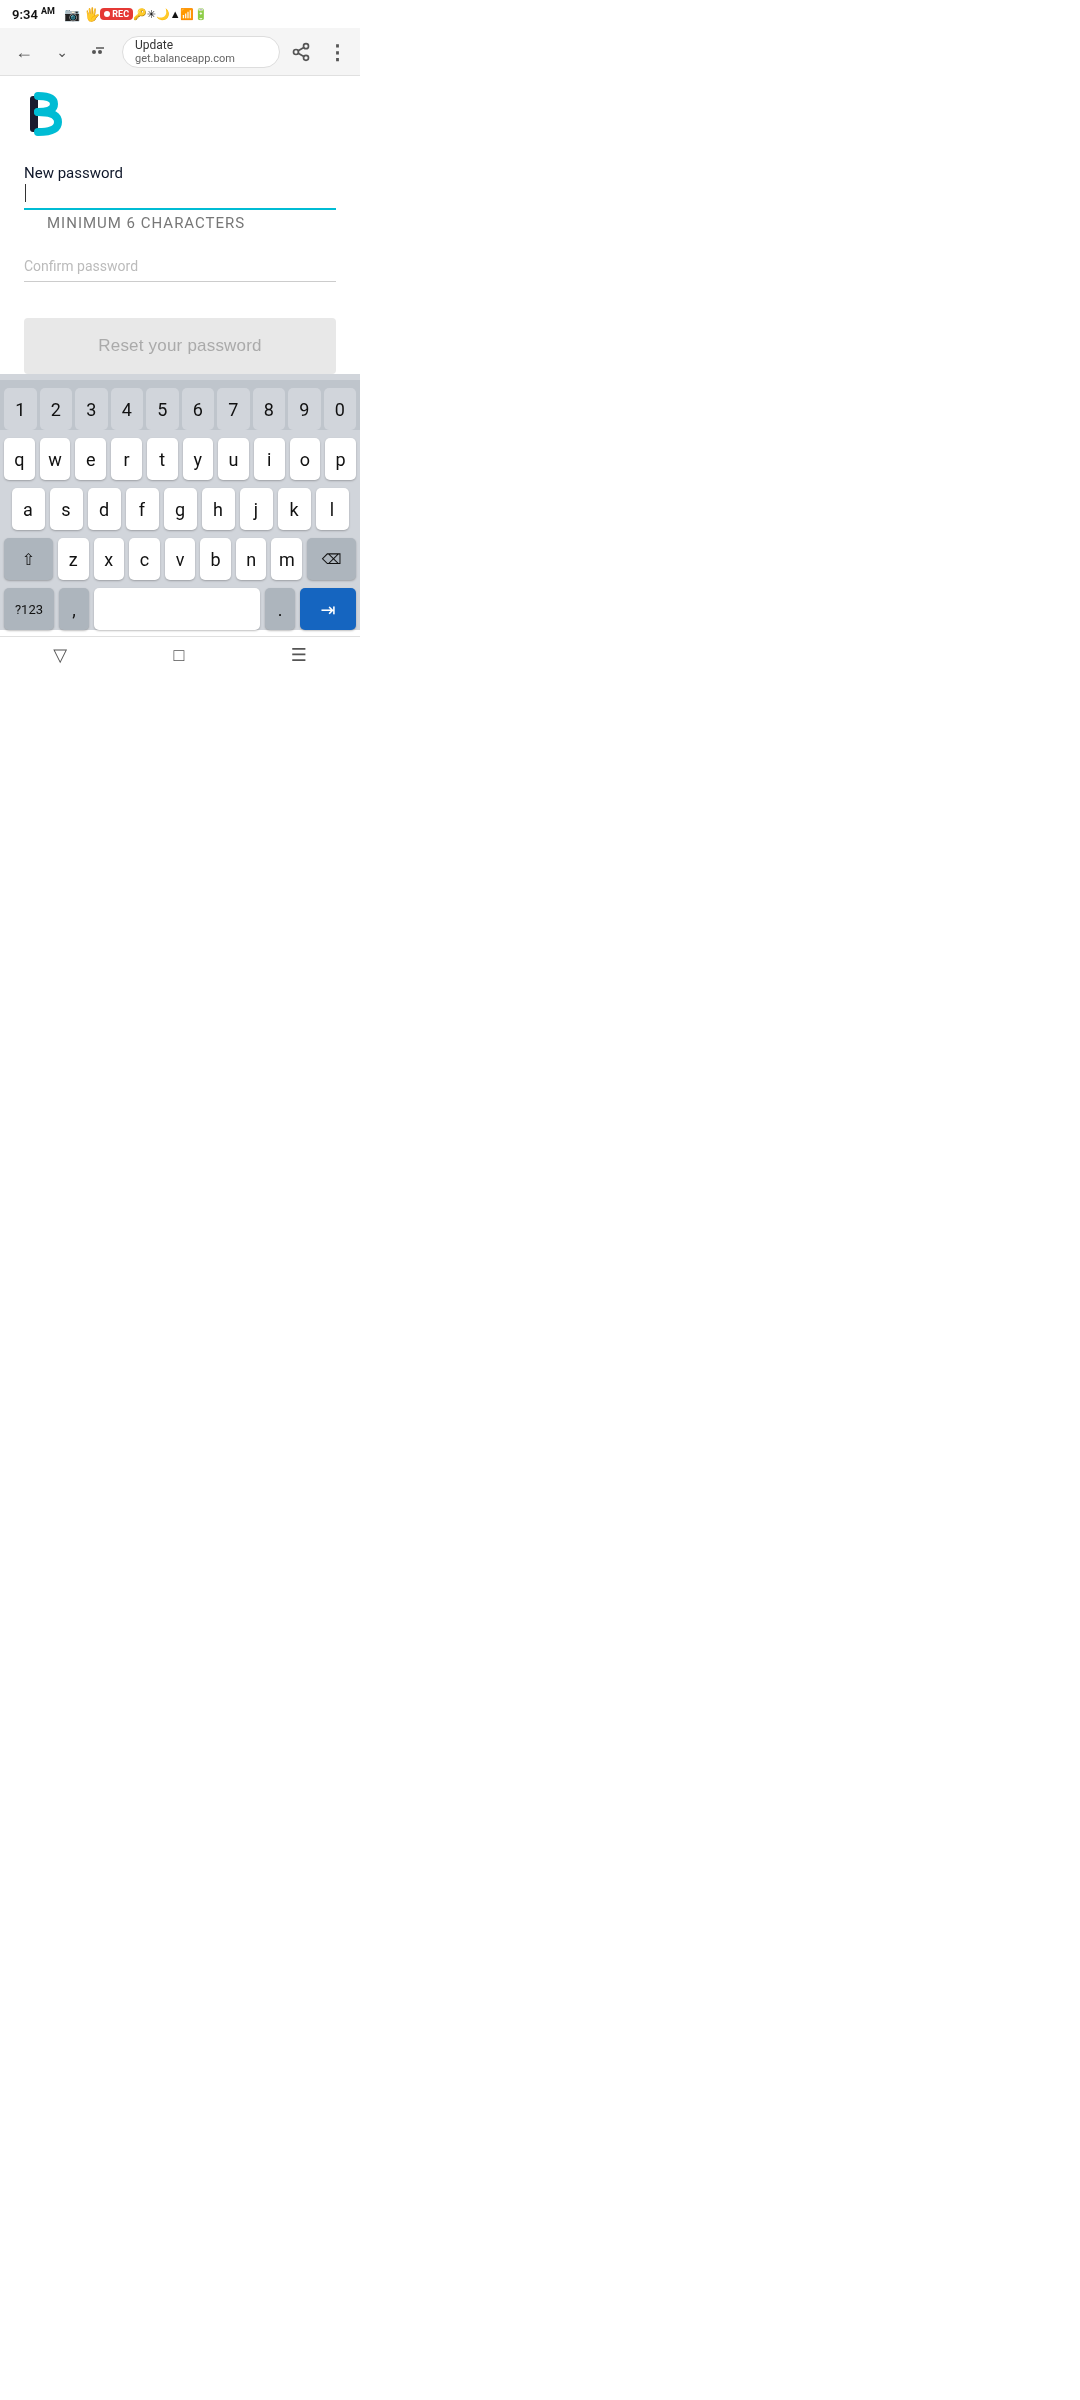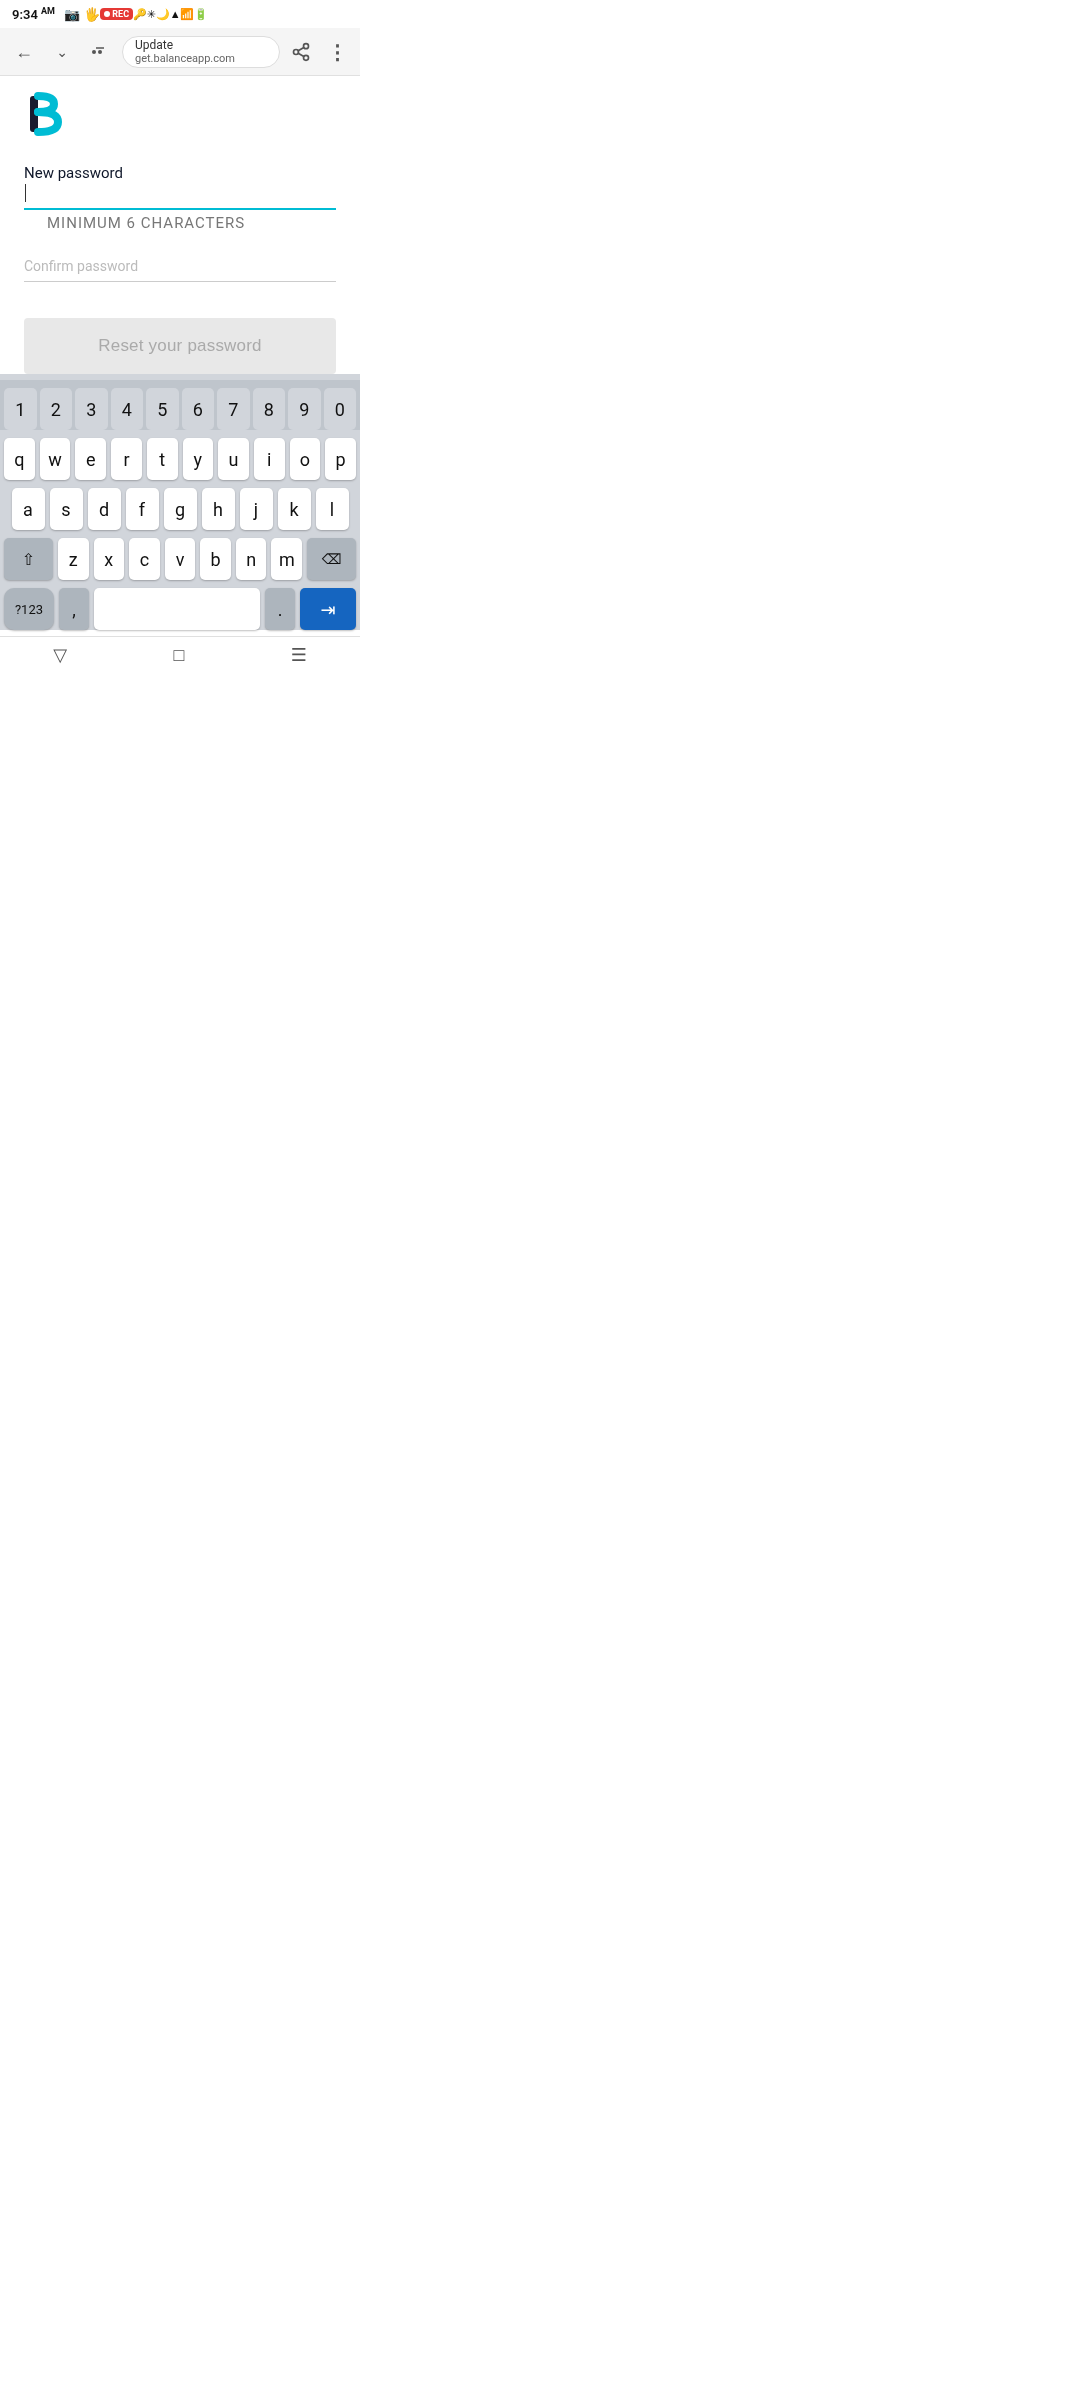--- a/index.html
+++ b/index.html
@@ -214,21 +214,21 @@
     }
     .kb-row-bottom {
       display: flex;
       justify-content: space-between;
       margin-bottom: 6px;
       padding: 0 4px;
       gap: 5px;
     }
     .kb-key-123 {
       background: #adb5bd;
-      border-radius: 10px;
+      border-radius: 5px;
       height: 42px;
       width: 50px;
       display: flex;
       align-items: center;
       justify-content: center;
       font-size: 13px;
       color: #111;
       cursor: pointer;
       box-shadow: 0 1px 2px rgba(0,0,0,0.25);
     }

